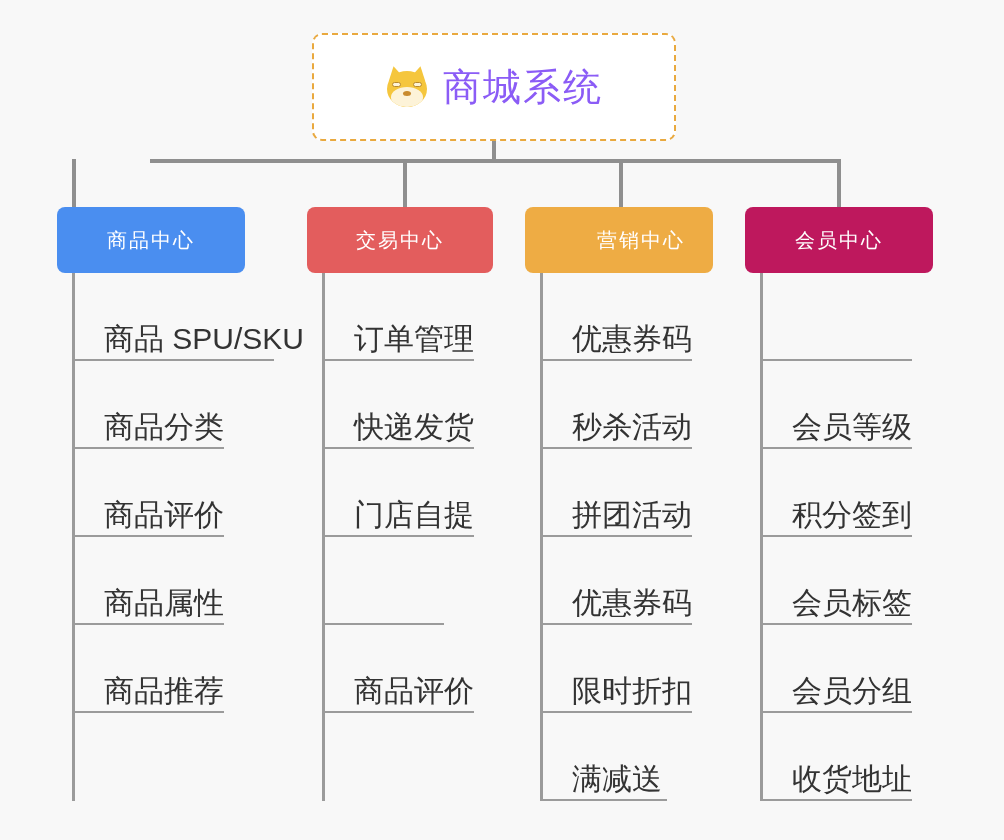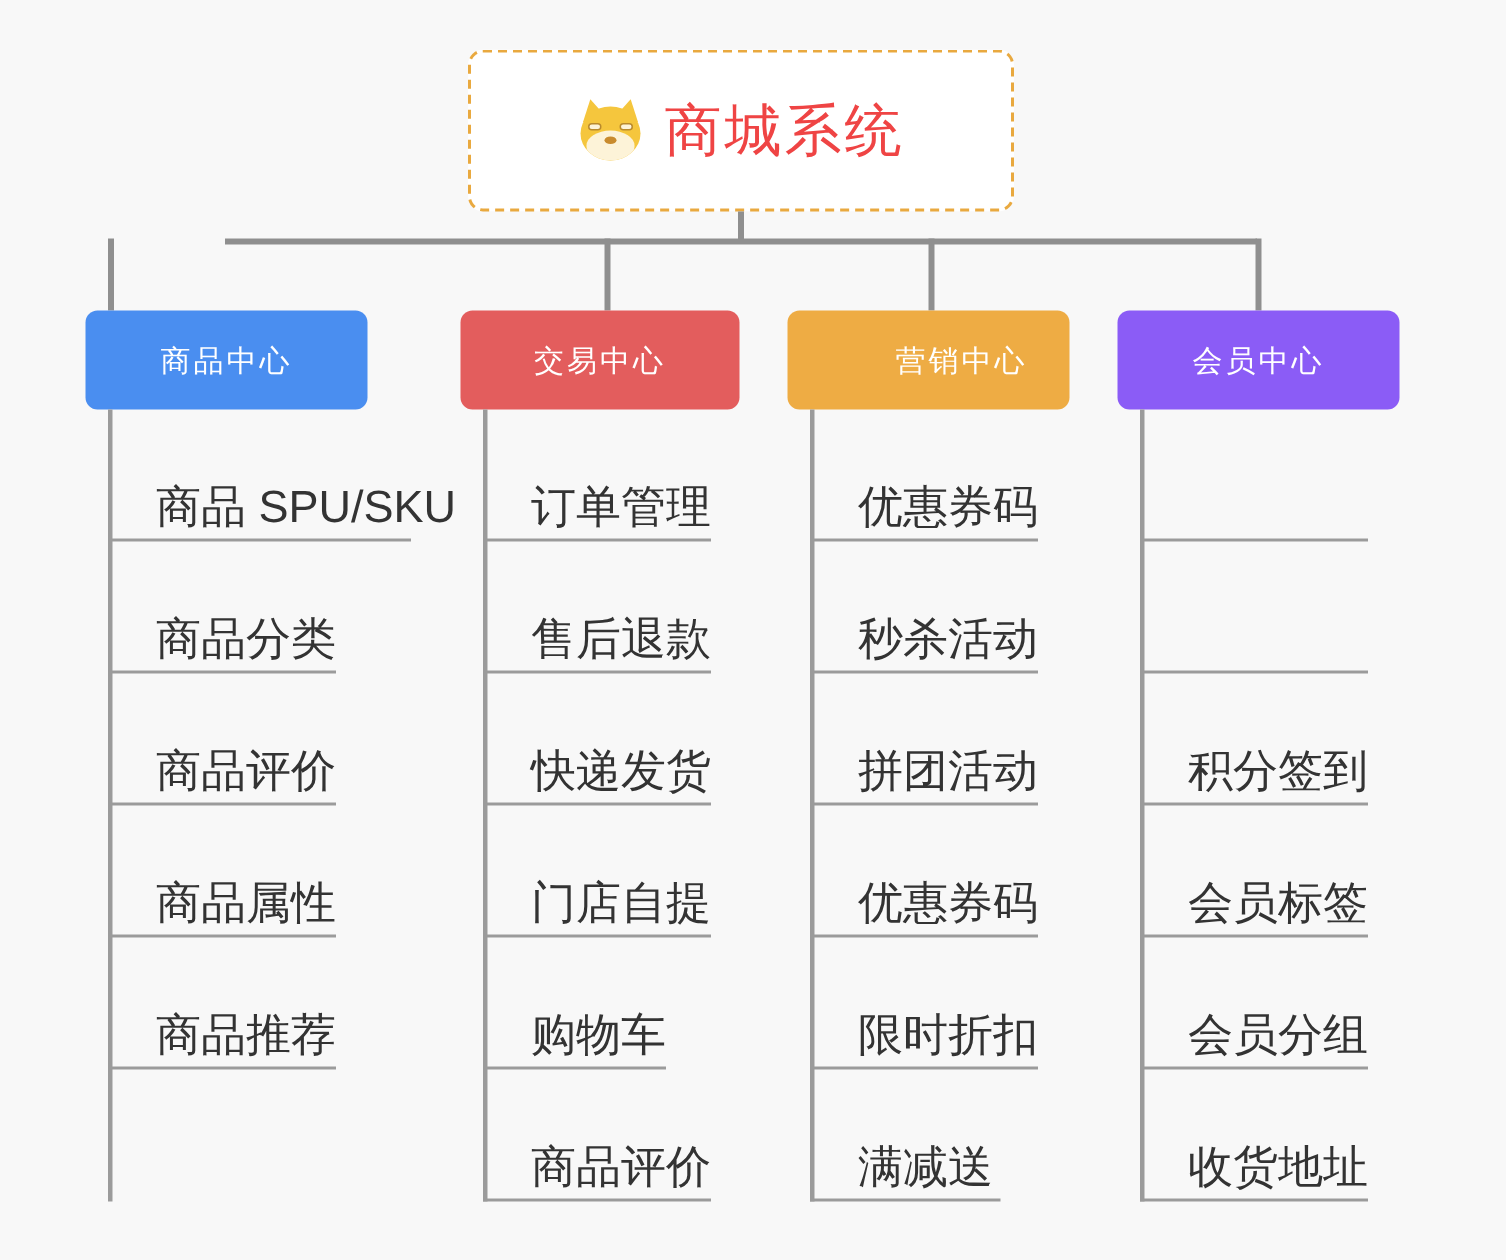--- a/index.html
+++ b/index.html
@@ -90,21 +90,21 @@
     left: 50%;
     top: 20px;
     margin-left: -4px;
     width: 8px;
     height: 5px;
     background: #c98b2e;
     border-radius: 50%;
   }
   .root-title {
     font-size: 38px;
-    color: #ef4444;
+    color: #8b5cf6;
     letter-spacing: 2px;
     white-space: nowrap;
   }
 
   
   .conn {
     position: absolute;
     background: #8f8f8f;
   }
   .conn-stem {
@@ -233,33 +233,28 @@
       <div class="branch" style="left: 307px; width: 220px;">
         <div class="branch-header" style="background: rgb(227, 93, 93); width: 186px;">交易中心</div>
         <div class="branch-trunk" style="height: 528px;"></div>
         <div class="leaf-list">
           <div class="leaf">
             <span class="leaf-line" style="width: 152px;"></span>
             <span class="leaf-label">订单管理</span>
           </div>
           <div class="leaf">
             <span class="leaf-line" style="width: 152px;"></span>
-            <span class="leaf-label">售后退款</span>
-          </div>
-          <div class="leaf">
-            <span class="leaf-line" style="width: 152px;"></span>
             <span class="leaf-label">快递发货</span>
           </div>
           <div class="leaf">
             <span class="leaf-line" style="width: 152px;"></span>
             <span class="leaf-label">门店自提</span>
           </div>
           <div class="leaf">
             <span class="leaf-line" style="width: 122px;"></span>
-            <span class="leaf-label">购物车</span>
           </div>
           <div class="leaf">
             <span class="leaf-line" style="width: 152px;"></span>
             <span class="leaf-label">商品评价</span>
           </div>
         </div>
       </div>
       <div class="branch" style="left: 525px; width: 188px;">
         <div class="branch-header" style="background: rgb(238, 172, 68); width: 188px; padding-left: 44px;">营销中心</div>
         <div class="branch-trunk" style="height: 528px;"></div>
@@ -284,28 +279,29 @@
             <span class="leaf-line" style="width: 152px;"></span>
             <span class="leaf-label">限时折扣</span>
           </div>
           <div class="leaf">
             <span class="leaf-line" style="width: 127px;"></span>
             <span class="leaf-label">满减送</span>
           </div>
         </div>
       </div>
       <div class="branch" style="left: 745px; width: 188px;">
-        <div class="branch-header" style="background: #8b5cf6; width: 188px;">会员中心</div>
+        <div class="branch-header" style="background: #be185d; width: 188px;">会员中心</div>
         <div class="branch-trunk" style="height: 528px;"></div>
         <div class="leaf-list">
           <div class="leaf">
             <span class="leaf-line" style="width: 152px;"></span>
           </div>
           <div class="leaf">
             <span class="leaf-line" style="width: 152px;"></span>
+            <span class="leaf-label">会员等级</span>
           </div>
           <div class="leaf">
             <span class="leaf-line" style="width: 152px;"></span>
             <span class="leaf-label">积分签到</span>
           </div>
           <div class="leaf">
             <span class="leaf-line" style="width: 152px;"></span>
             <span class="leaf-label">会员标签</span>
           </div>
           <div class="leaf">

